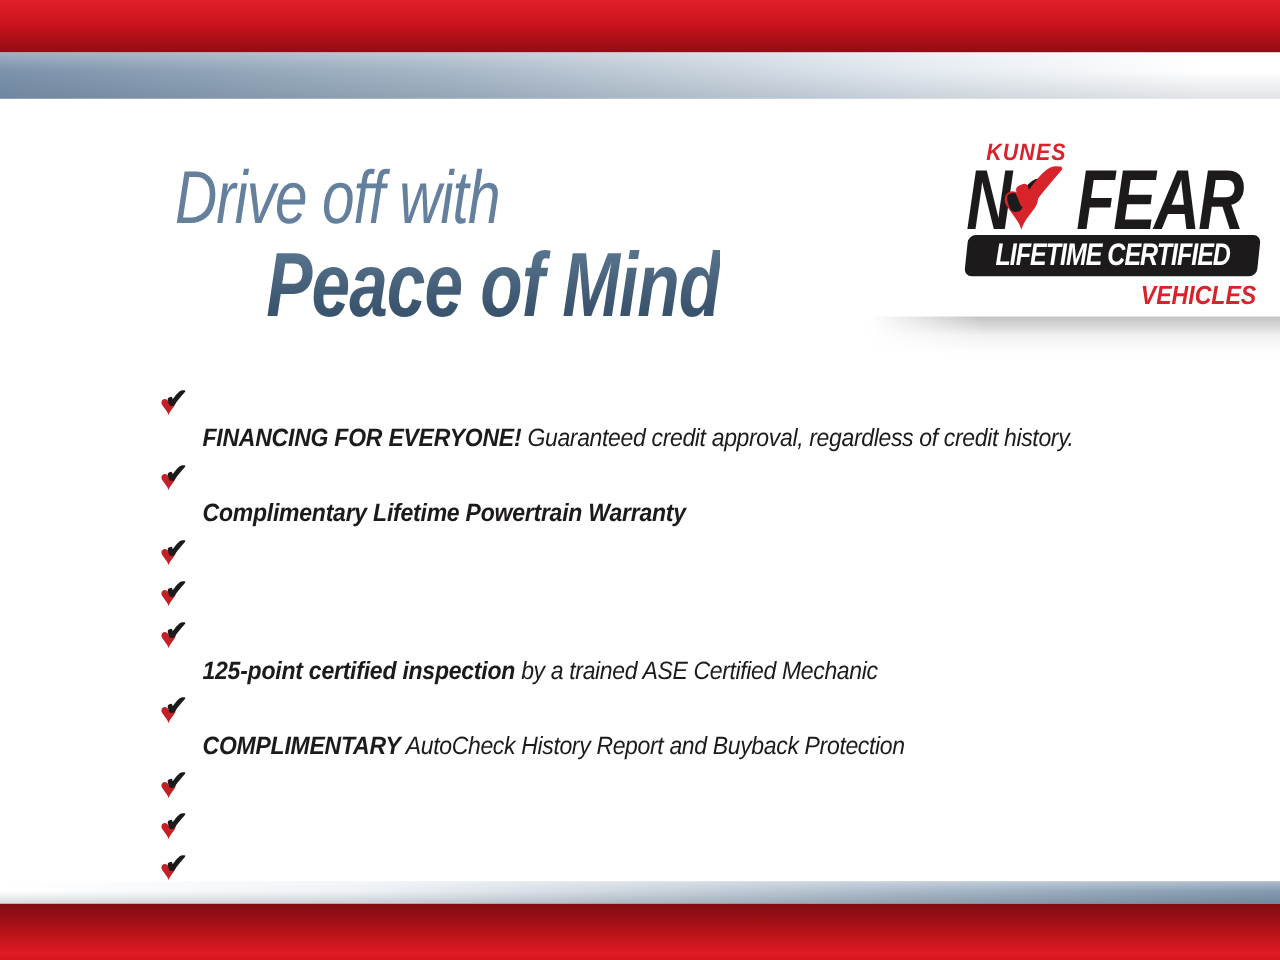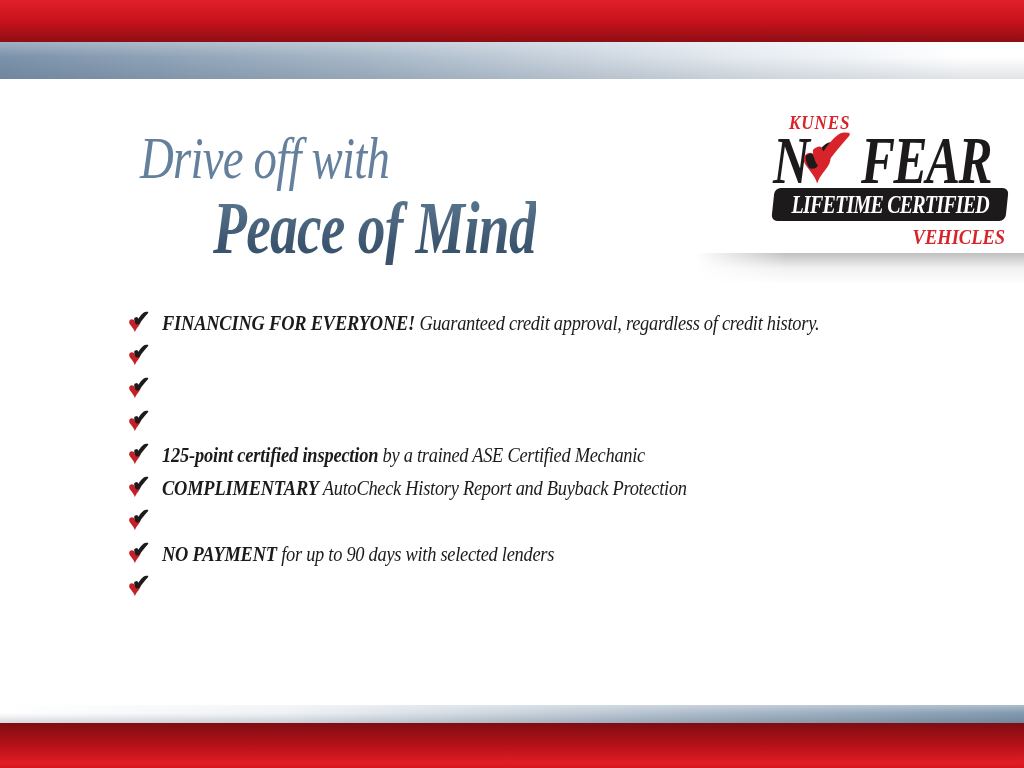--- a/index.html
+++ b/index.html
@@ -1,18 +1,18 @@
 <!DOCTYPE html>
 <html><head>
 <meta charset="utf-8">
 <style>
   html,body{margin:0;padding:0;}
   .canvas{
     position:relative;width:1024px;height:768px;overflow:hidden;
-    background:#ffffff;font-family:Liberation Serif, serif;
+    background:#ffffff;font-family:Liberation Sans, sans-serif;
   }
   
   .bar-top{position:absolute;left:0;top:0;width:1024px;height:42px;
     background:linear-gradient(180deg,#e1202a 0%,#c8121c 50%,#8f0e14 100%);}
   .stripe-top{position:absolute;left:0;top:42px;width:1024px;height:37px;
     background:
       linear-gradient(180deg,rgba(255,255,255,.28) 0%,rgba(255,255,255,0) 40%,rgba(40,60,80,.14) 100%),
       linear-gradient(90deg,#7b92ab 0%,#a7b7c7 35%,#e4eaf0 72%,#ffffff 94%);}
   .stripe-bottom{position:absolute;left:0;top:705px;width:1024px;height:18px;
     background:
@@ -51,21 +51,21 @@
   .logo .banner span{color:#ffffff;font-size:25px;font-weight:bold;font-style:italic;
     white-space:nowrap;transform:skewX(6deg) scaleX(.8);letter-spacing:-1px;}
   .logo .vehicles{position:absolute;right:8px;top:113px;font-size:21px;font-weight:bold;
     font-style:italic;color:#d8232a;letter-spacing:0;transform:scaleX(.88);transform-origin:right top;}
   
   .benefits{position:absolute;left:128px;top:312px;width:800px;}
   .row{display:flex;align-items:flex-start;margin-bottom:9px;}
   .hc{position:relative;width:34px;height:24px;flex:0 0 34px;}
   .hc .h{position:absolute;left:0;top:1px;font-size:23px;line-height:1;color:#c32028;}
   .hc .k{position:absolute;left:4px;top:-4px;font-size:22px;line-height:1;color:#1d1a1b;font-weight:bold;}
-  .txt{color:#1d1a1b;font-style:italic;}
+  .txt{color:#1d1a1b;font-style:italic;margin-top:28px;}
   .line{font-size:20px;line-height:23px;white-space:nowrap;
     transform:scaleX(.92);transform-origin:left top;letter-spacing:-.3px;}
   .line b{letter-spacing:-.2px;}
   .pipe{color:#a7a9ac;font-weight:bold;margin:0 7px;}
   .sub{font-size:20px;line-height:22px;white-space:nowrap;
     transform:scaleX(.92);transform-origin:left top;letter-spacing:-.3px;}
 </style>
 </head>
 <body>
 
@@ -102,20 +102,23 @@
         </span>
         <div class="txt">
           <div class="line"><b>FINANCING FOR EVERYONE!</b><span> Guaranteed credit approval, regardless of credit history.</span></div>
         </div>
       </div>
       <div class="row">
         <span class="hc">
           <span class="h">♥</span>
           <span class="k">✔</span>
         </span>
+        <div class="txt">
+          <div class="line"><b>Complimentary Lifetime Powertrain Warranty</b></div>
+        </div>
       </div>
       <div class="row">
         <span class="hc">
           <span class="h">♥</span>
           <span class="k">✔</span>
         </span>
       </div>
       <div class="row">
         <span class="hc">
           <span class="h">♥</span>
@@ -144,23 +147,20 @@
         <span class="hc">
           <span class="h">♥</span>
           <span class="k">✔</span>
         </span>
       </div>
       <div class="row">
         <span class="hc">
           <span class="h">♥</span>
           <span class="k">✔</span>
         </span>
-        <div class="txt">
-          <div class="line"><b>NO PAYMENT</b><span> for up to 90 days with selected lenders</span></div>
-        </div>
       </div>
       <div class="row">
         <span class="hc">
           <span class="h">♥</span>
           <span class="k">✔</span>
         </span>
       </div>
     </div>
 
   <div class="stripe-bottom"></div>

